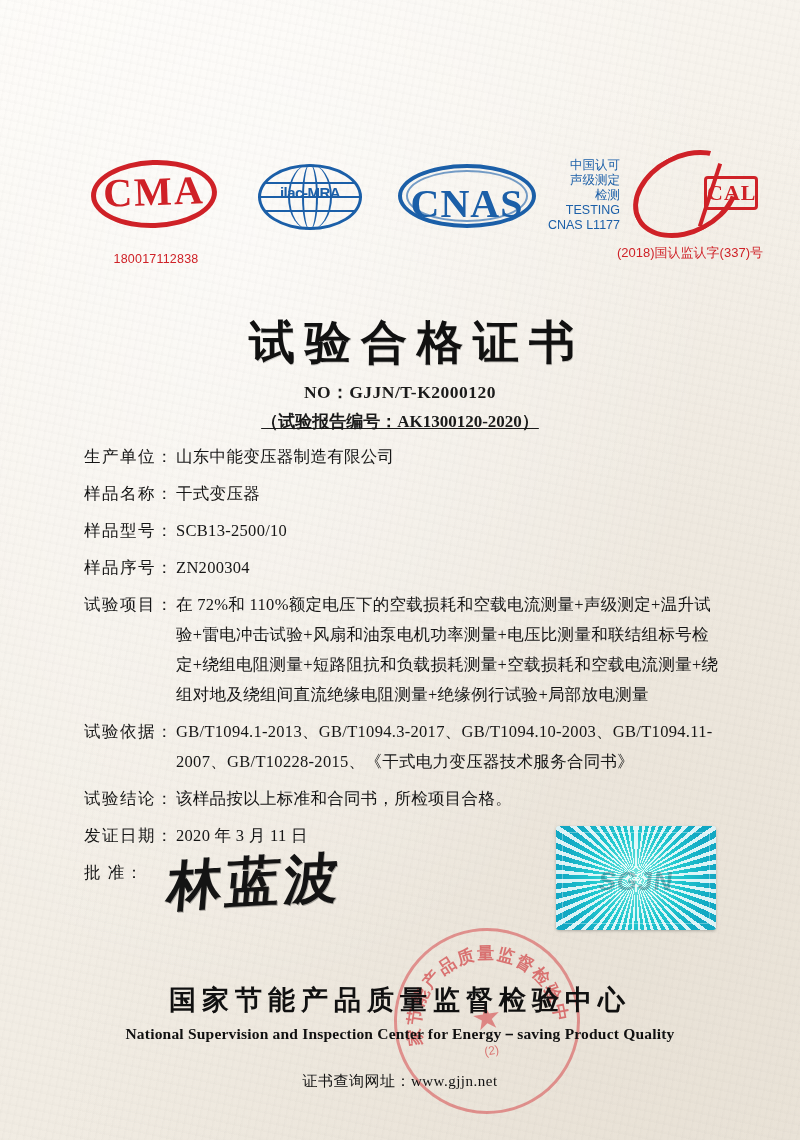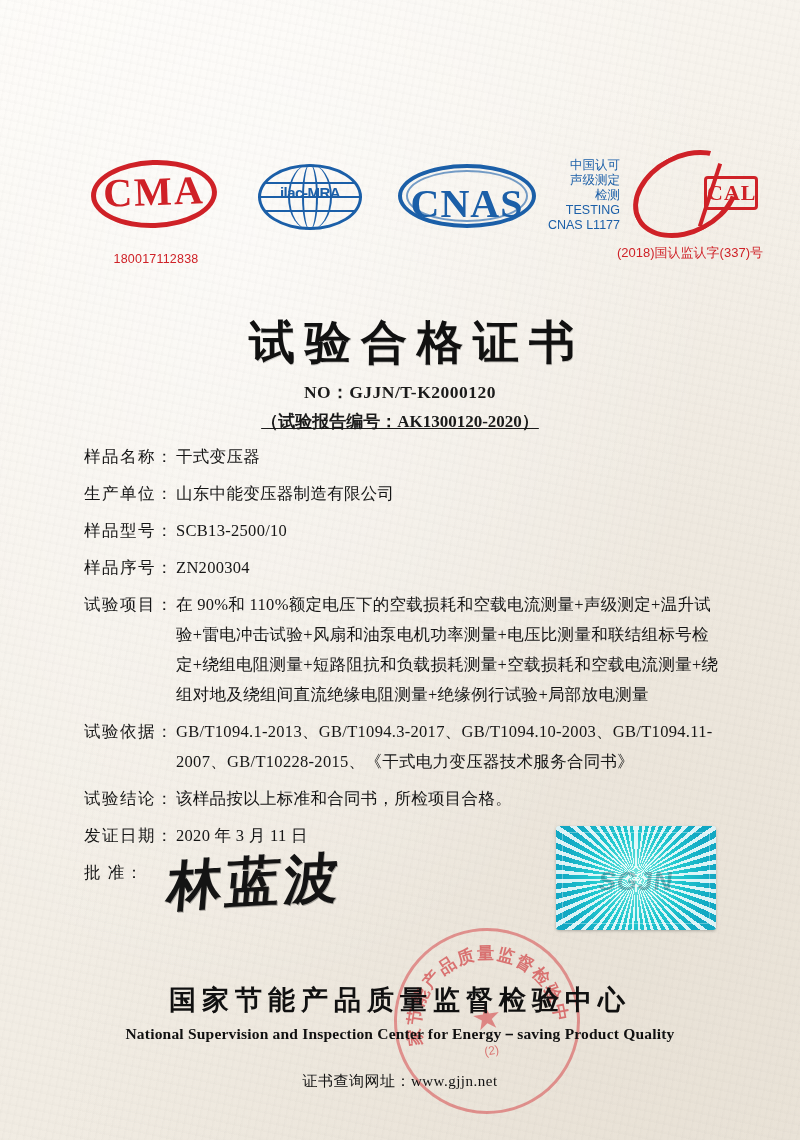--- a/index.html
+++ b/index.html
@@ -479,38 +479,38 @@
       <div class="code">(2018)国认监认字(337)号</div>
     </div>
   </div>
 
   <div class="title">试验合格证书</div>
   <div class="no-line">NO：GJJN/T-K2000120</div>
   <div class="report-line">（试验报告编号：AK1300120-2020）</div>
 
   <div class="fields">
     <div class="row">
+      <div class="lbl">生产单位：</div>
+      <div class="val">山东中能变压器制造有限公司</div>
+    </div>
+    <div class="row">
       <div class="lbl">样品名称：</div>
       <div class="val">干式变压器</div>
     </div>
     <div class="row">
-      <div class="lbl">生产单位：</div>
-      <div class="val">山东中能变压器制造有限公司</div>
-    </div>
-    <div class="row">
       <div class="lbl">样品型号：</div>
       <div class="val">SCB13-2500/10</div>
     </div>
     <div class="row">
       <div class="lbl">样品序号：</div>
       <div class="val">ZN200304</div>
     </div>
     <div class="row multi">
       <div class="lbl">试验项目：</div>
-      <div class="val">在 90%和 110%额定电压下的空载损耗和空载电流测量+声级测定+温升试验+雷电冲击试验+风扇和油泵电机功率测量+电压比测量和联结组标号检定+绕组电阻测量+短路阻抗和负载损耗测量+空载损耗和空载电流测量+绕组对地及绕组间直流绝缘电阻测量+绝缘例行试验+局部放电测量</div>
+      <div class="val">在 72%和 110%额定电压下的空载损耗和空载电流测量+声级测定+温升试验+雷电冲击试验+风扇和油泵电机功率测量+电压比测量和联结组标号检定+绕组电阻测量+短路阻抗和负载损耗测量+空载损耗和空载电流测量+绕组对地及绕组间直流绝缘电阻测量+绝缘例行试验+局部放电测量</div>
     </div>
     <div class="row multi">
       <div class="lbl">试验依据：</div>
       <div class="val">GB/T1094.1-2013、GB/T1094.3-2017、GB/T1094.10-2003、GB/T1094.11-2007、GB/T10228-2015、《干式电力变压器技术服务合同书》</div>
     </div>
     <div class="row">
       <div class="lbl">试验结论：</div>
       <div class="val">该样品按以上标准和合同书，所检项目合格。</div>
     </div>
     <div class="row">

